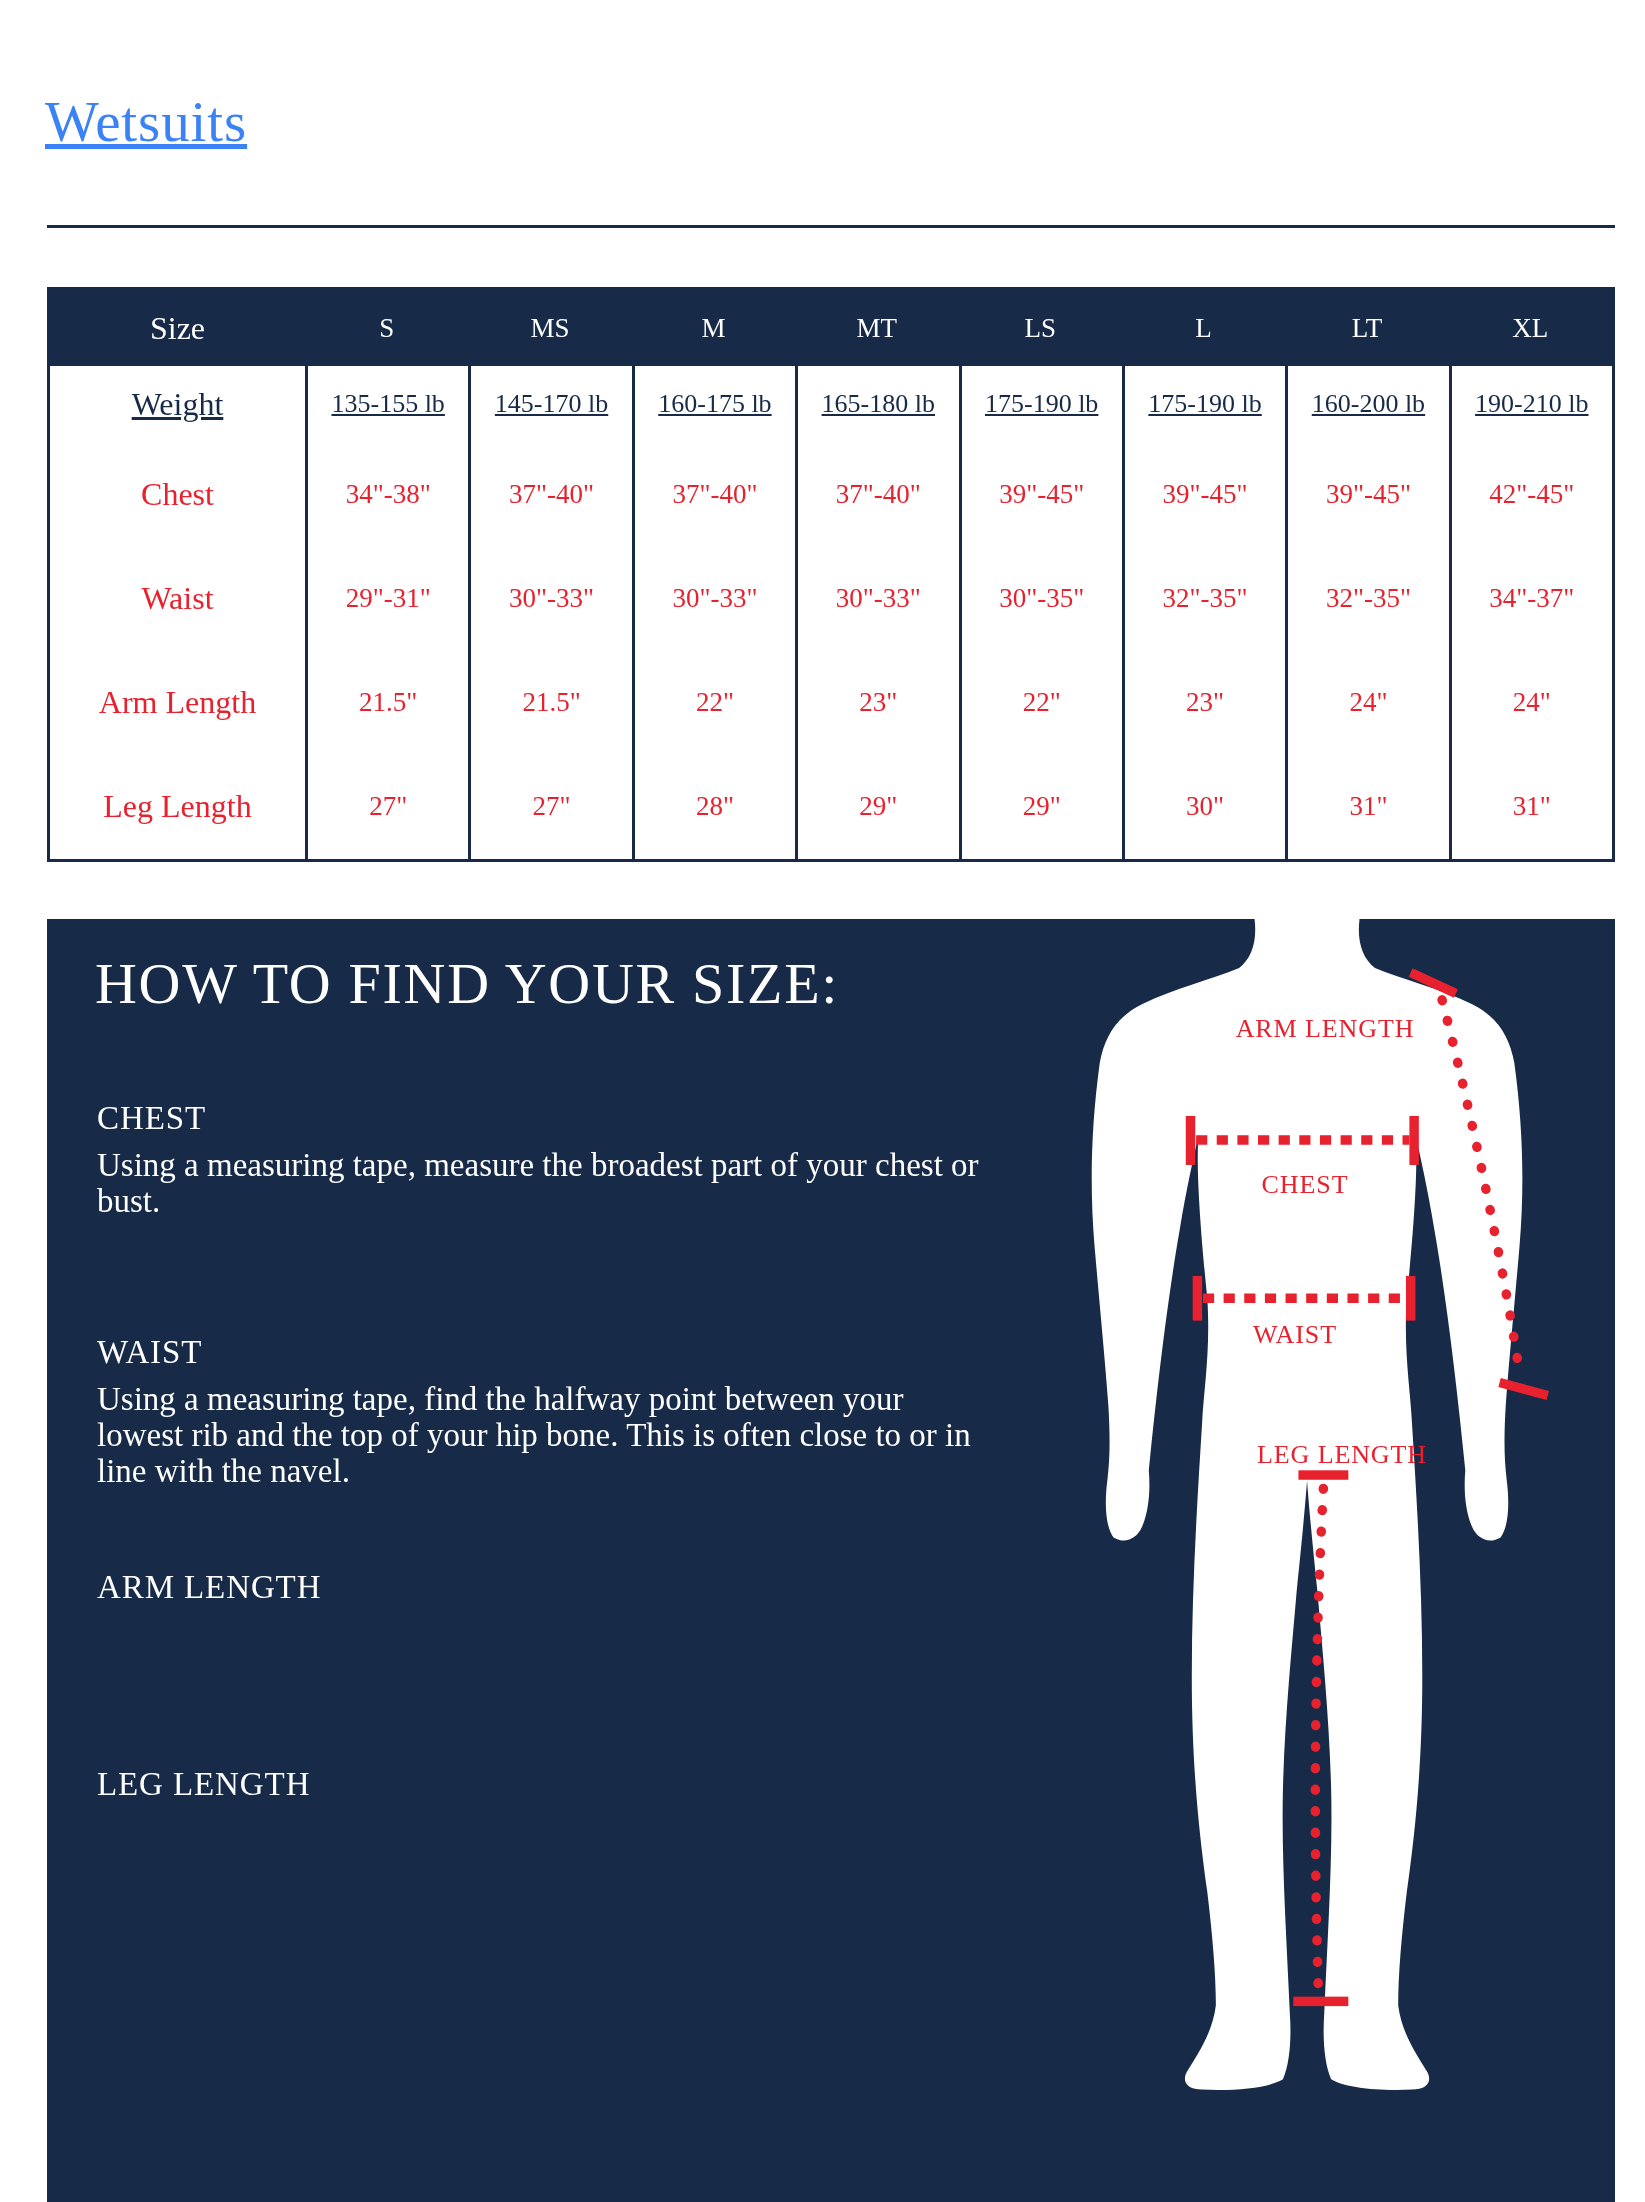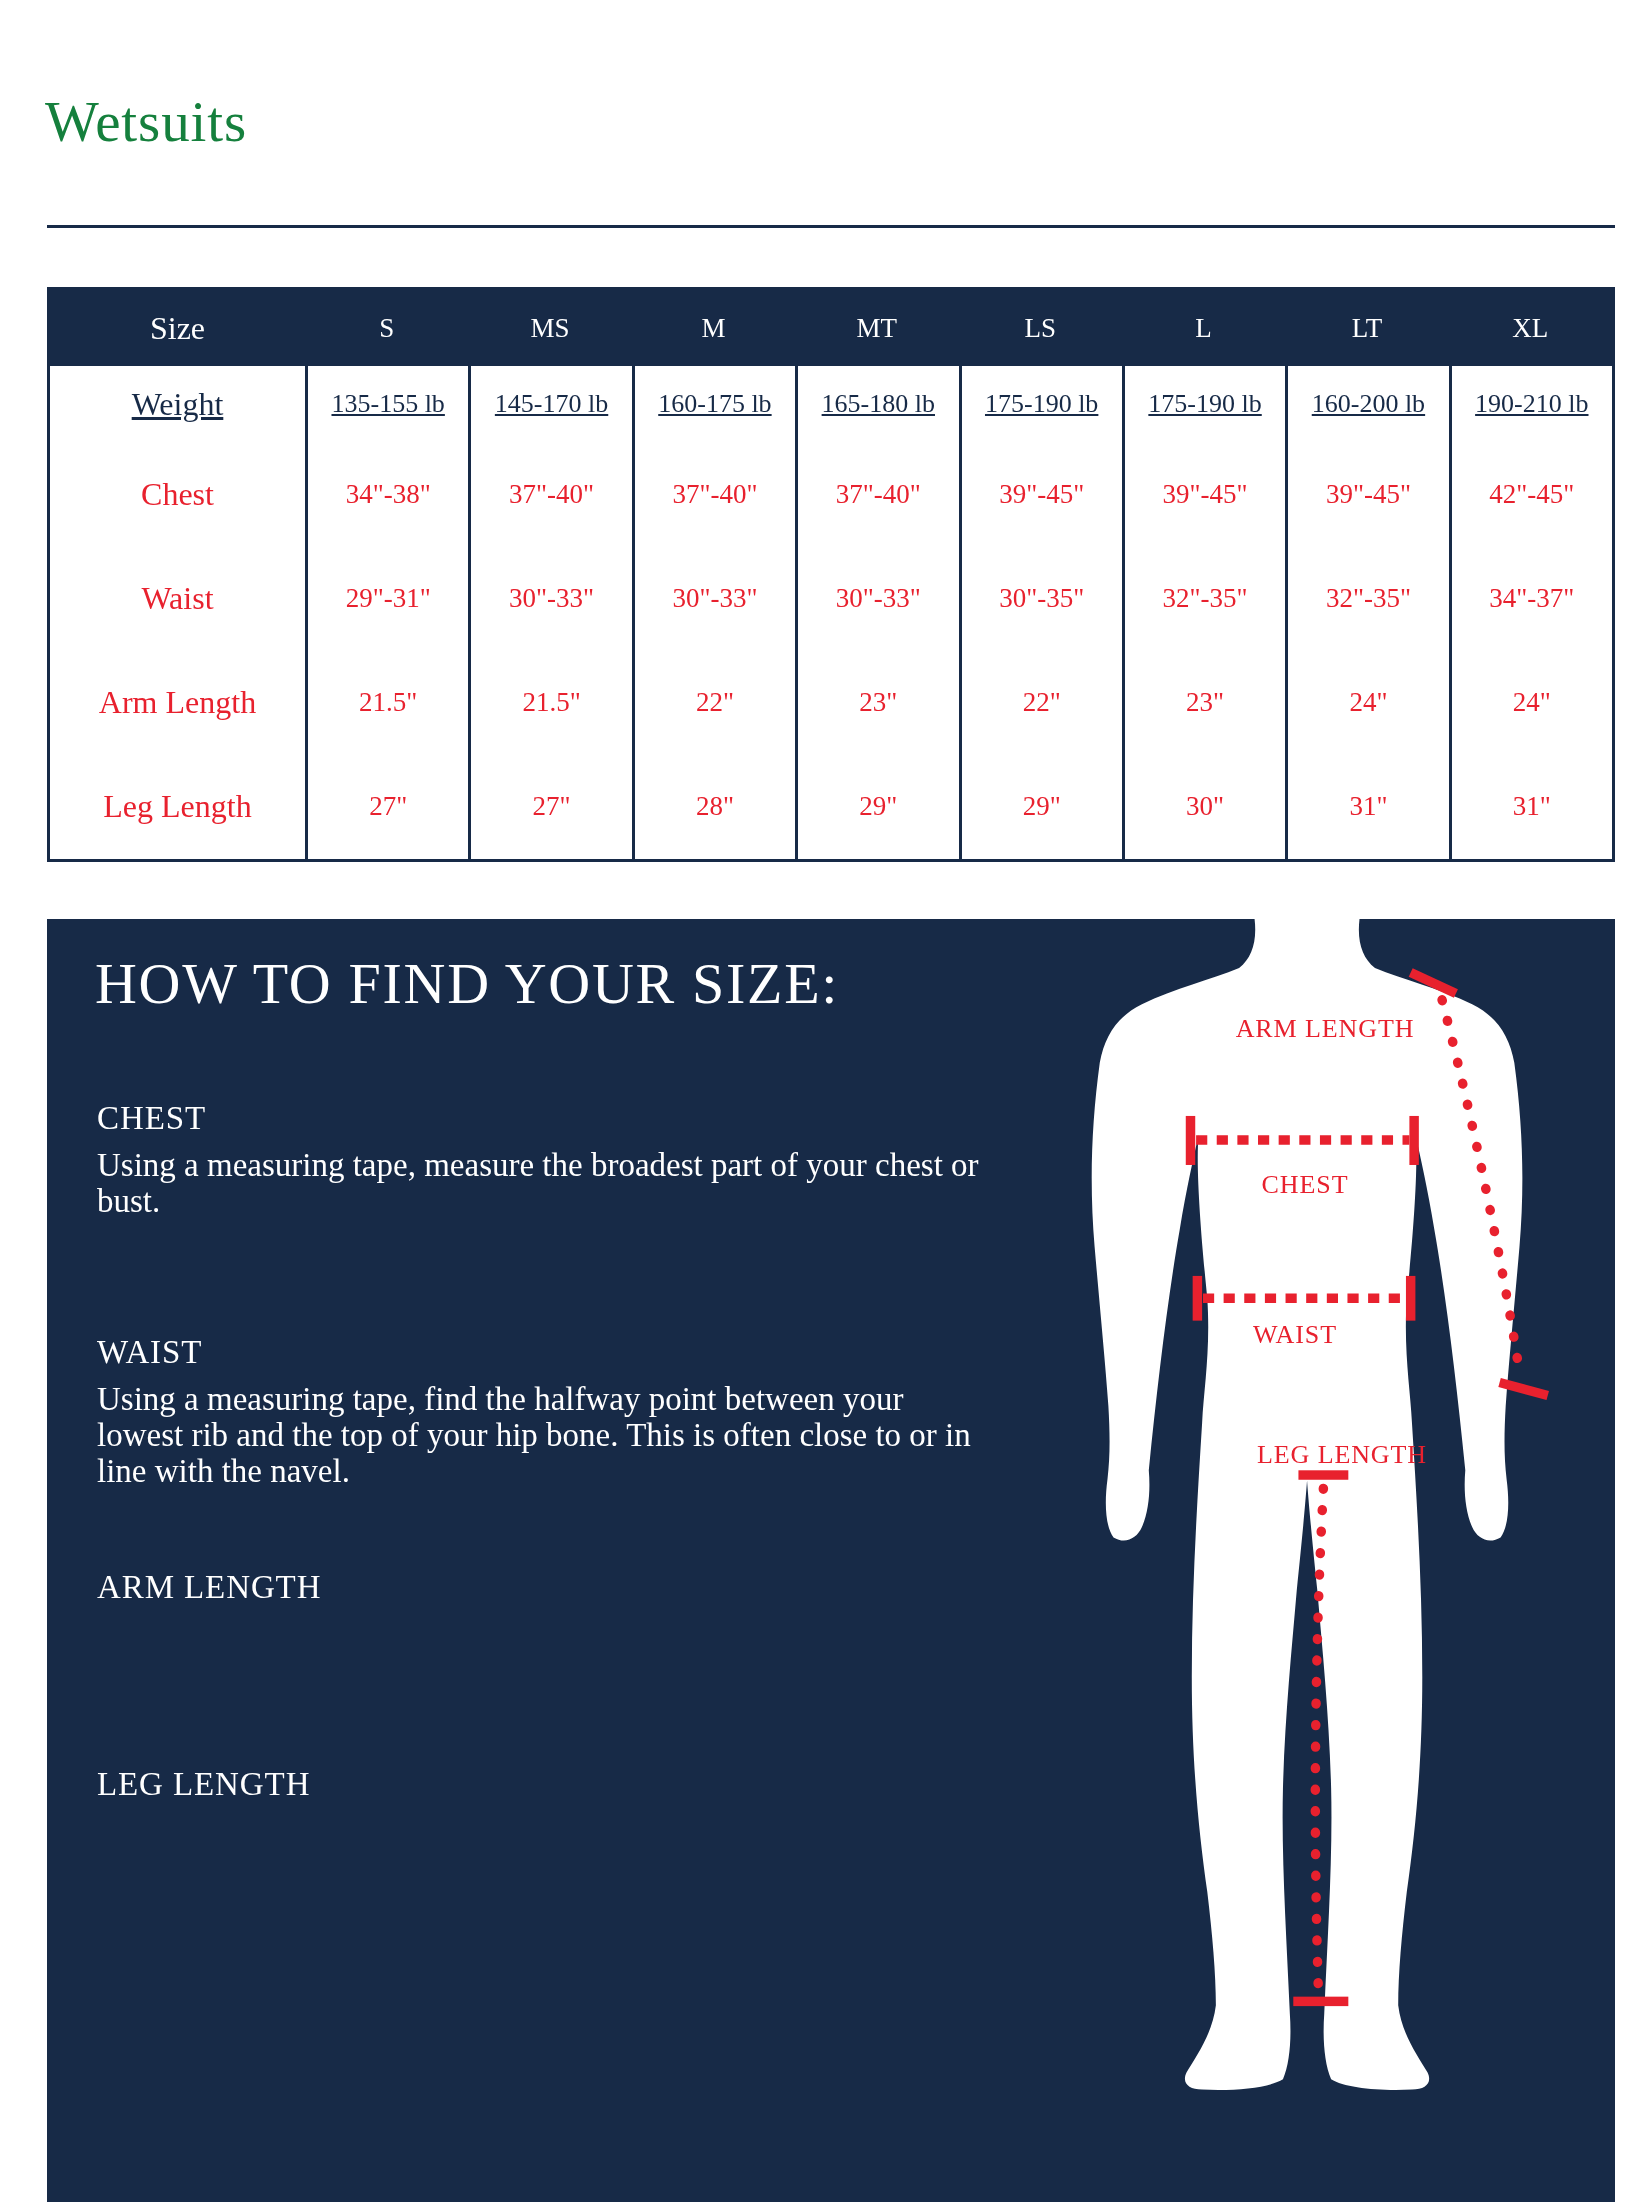--- a/index.html
+++ b/index.html
@@ -1,18 +1,18 @@
 <!DOCTYPE html>
 <html style="font-size:13.8px"><head>
 <meta charset="utf-8">
 <style>
   html,body{margin:0;padding:0;background:#fff;}
   .page{position:relative;width:1646px;height:2203px;background:#ffffff;overflow:hidden;
         font-family:"Liberation Serif","DejaVu Serif",serif;}
-  .title{position:absolute;left:45px;top:89px;font-size:57px;color:#15803d;letter-spacing:0.9px;}
+  .title{position:absolute;left:45px;top:89px;font-size:57px;color:#3b82f6;letter-spacing:0.9px;text-decoration:underline;}
   .divider{position:absolute;left:47px;top:225px;width:1568px;height:3.4px;background:#172a47;}
 
   
   .size-table{position:absolute;left:47px;top:287px;width:1568px;height:575px;
               border:3.4px solid #172a47;box-sizing:border-box;display:flex;flex-direction:column;}
   .t-row{display:flex;flex:0 0 auto;}
   .t-row .cell{display:flex;align-items:center;justify-content:center;box-sizing:border-box;}
   .t-row .cell.label{flex:0 0 255px;}
   .t-row .cell.val{flex:1 1 0;}
   .row-dark{background:#172a47;color:#ffffff;height:76px;}

